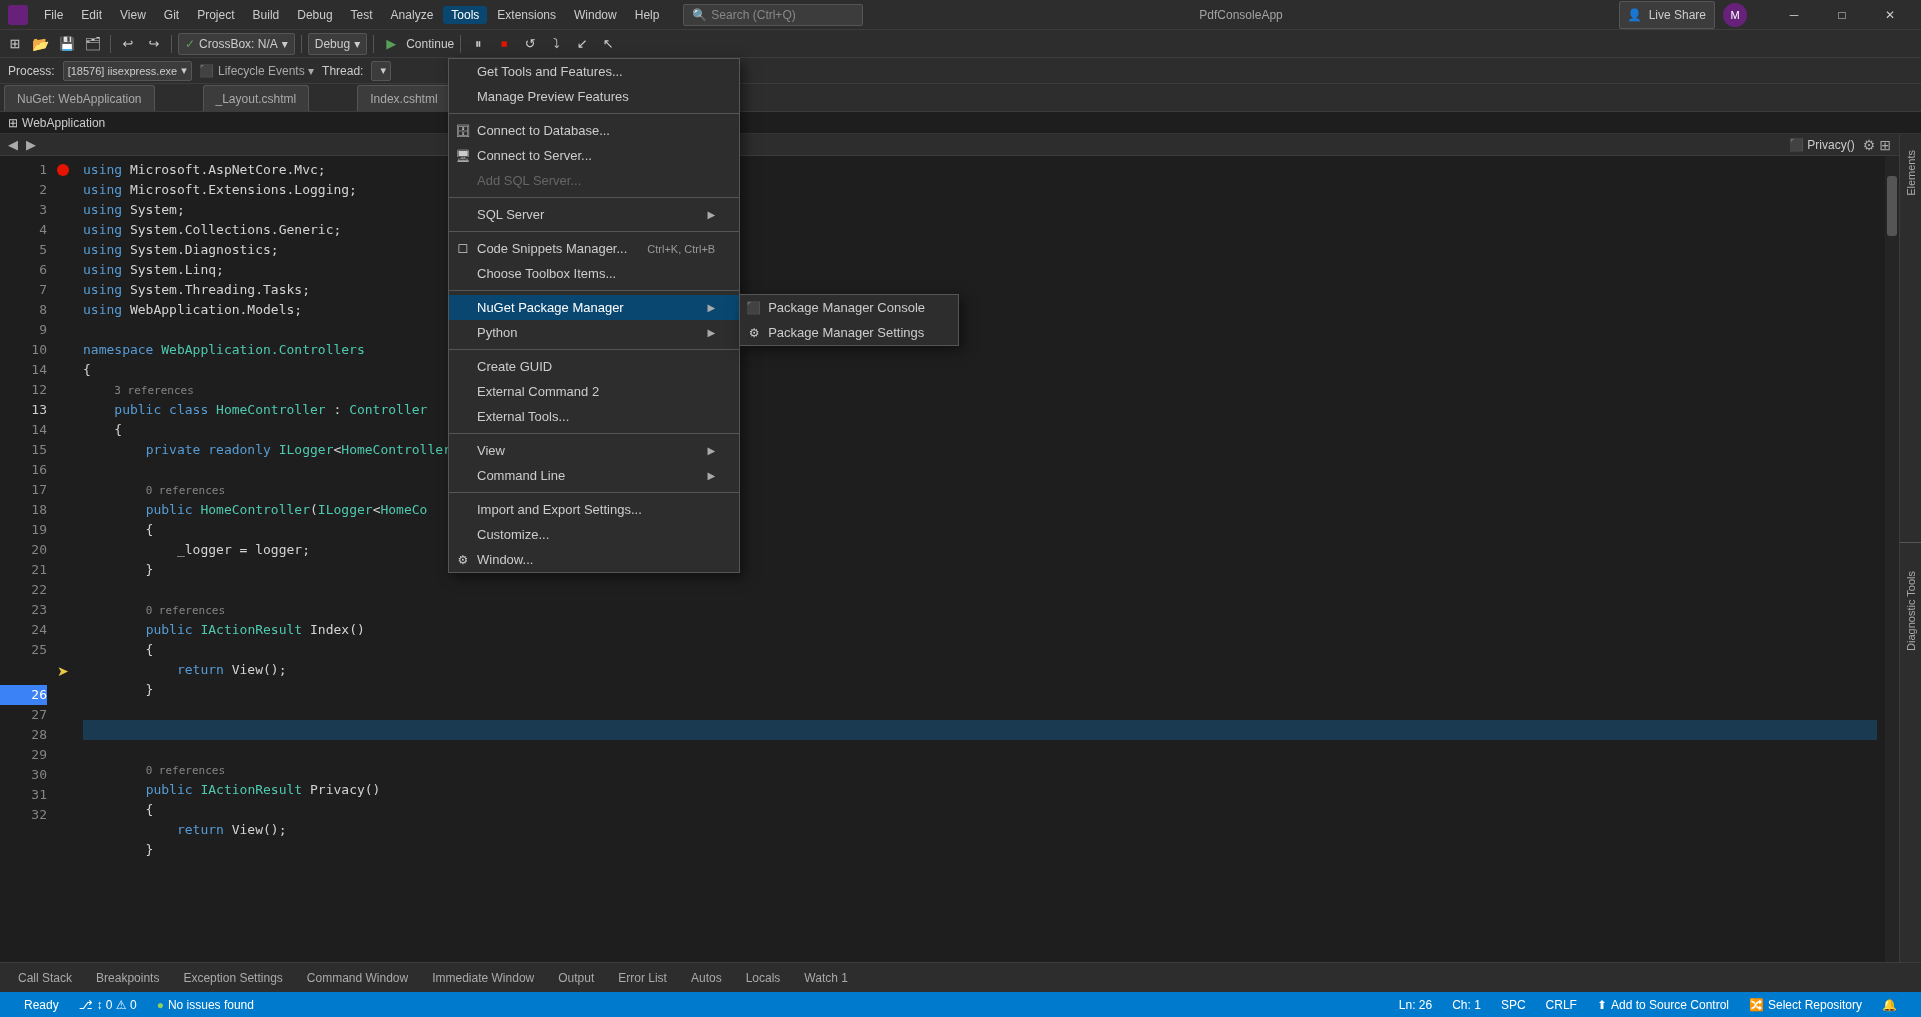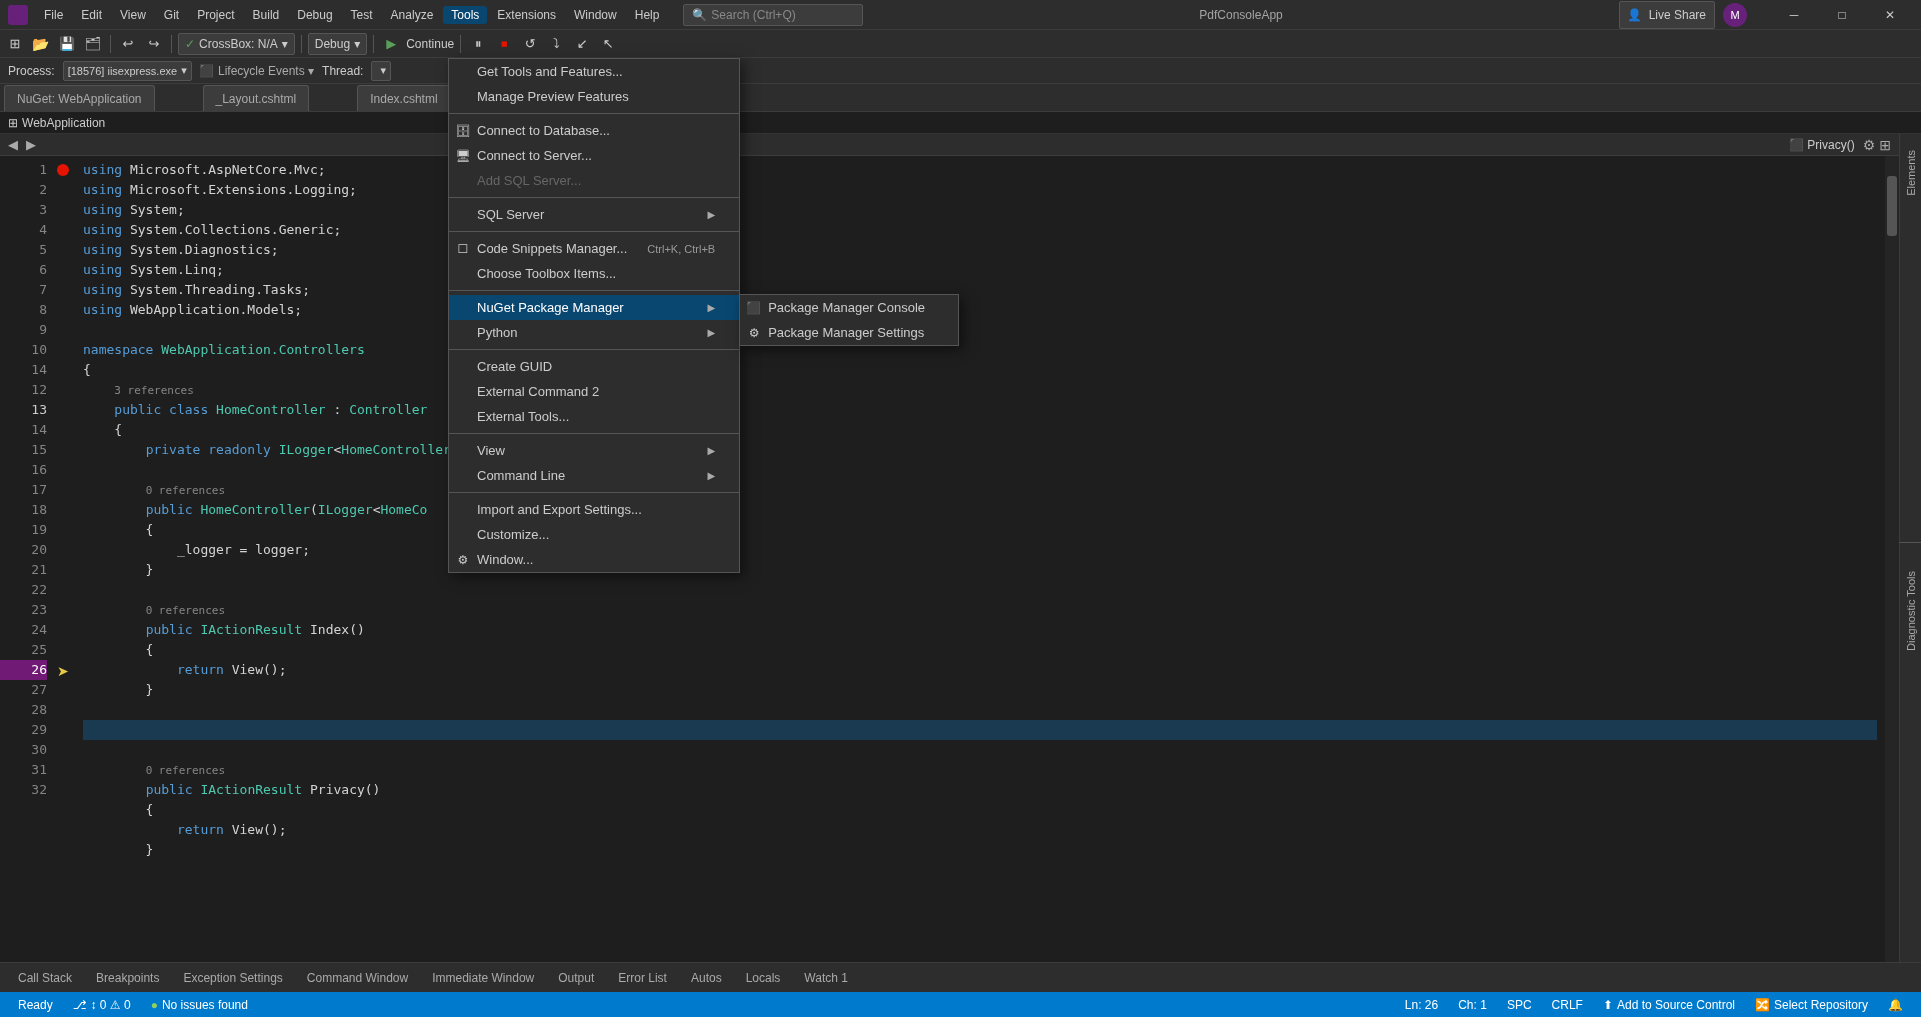--- a/index.html
+++ b/index.html
@@ -208,21 +208,21 @@
       cursor: pointer;
       color: #aaa;
       font-size: 12px;
     }
 
     
     .status-bar {
       height: 25px;
       background: #007acc;
       display: flex;
-      padding: 0 14px;
+      padding: 0 20px;
       gap: 12px;
       font-size: 12px;
       color: white;
       position: absolute;
       bottom: 0;
       left: 0;
       right: 0;
     }
     .status-left { display: flex; align-items: center; gap: 12px; flex: 1; }
     .status-right { display: flex; align-items: center; gap: 12px; }
@@ -513,21 +513,21 @@
         <span class="ln">16</span>
         <span class="ln">17</span>
         <span class="ln">18</span>
         <span class="ln">19</span>
         <span class="ln">20</span>
         <span class="ln">21</span>
         <span class="ln">22</span>
         <span class="ln">23</span>
         <span class="ln">24</span>
         <span class="ln">25</span>
-        <span class="ln" style="color:#fff;background:#701a75;">26</span>
+        <span class="ln" style="color:#fff;background:#3b82f6;margin-top:25px;">26</span>
         <span class="ln">27</span>
         <span class="ln">28</span>
         <span class="ln">29</span>
         <span class="ln">30</span>
         <span class="ln">31</span>
         <span class="ln">32</span>
       </div>
 
       <div style="width:20px;background:#1e1e1e;padding-top:4px;">
         <span class="ln" style="position:relative;">

